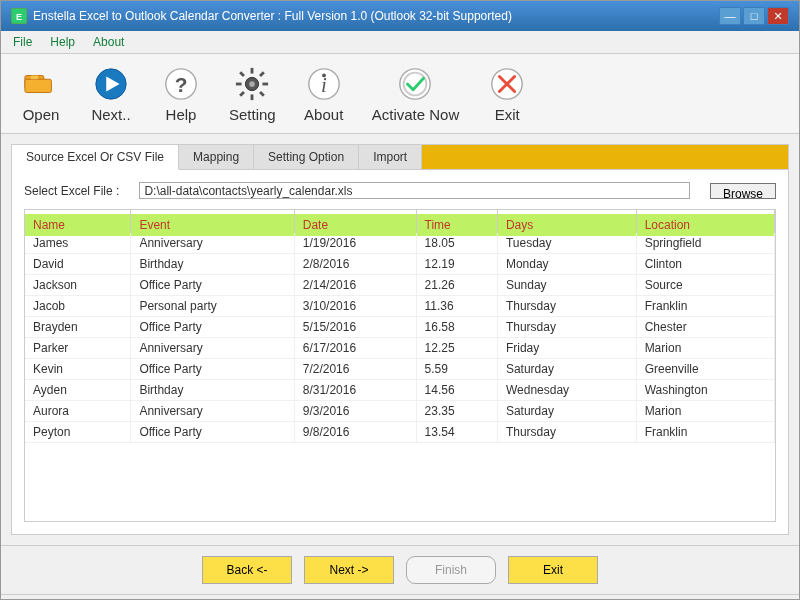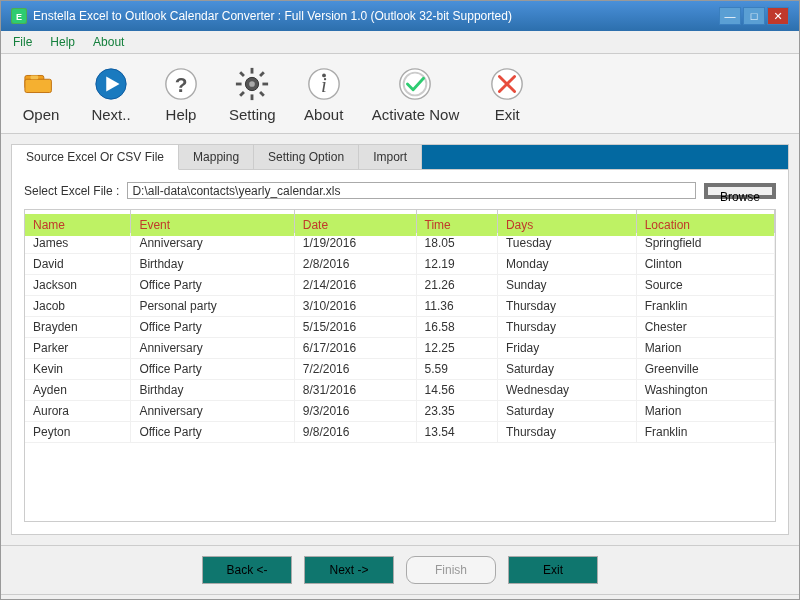--- a/index.html
+++ b/index.html
@@ -119,21 +119,21 @@
     }
     .tab-panel {
       background: white;
       border: 1px solid #ccc;
       flex: 1;
       display: flex;
       flex-direction: column;
     }
     .tabs {
       display: flex;
-      background: #0369a1;
+      background: #eab308;
       border-bottom: 1px solid #ccc;
     }
     .tab {
       padding: 5px 14px;
       cursor: pointer;
       font-size: 12px;
       border-right: 1px solid #ccc;
       background: #e0e0e0;
       color: #333;
     }
@@ -146,40 +146,40 @@
     .tab-content {
       padding: 12px;
       flex: 1;
       display: flex;
       flex-direction: column;
       gap: 10px;
     }
     .file-select-row {
       display: flex;
       align-items: center;
-      gap: 8px;
+      gap: 20px;
     }
     .file-select-label {
       font-size: 12px;
       white-space: nowrap;
       color: #333;
     }
     .file-input {
       flex: 1;
       height: 17px;
       border: 1px solid #aaa;
       padding: 2px 4px;
       font-size: 12px;
       background: white;
       color: #333;
     }
     .browse-btn {
       padding: 3px 12px;
       background: #f0f0f0;
-      border: 4px solid #737373;
+      border: 1px solid #737373;
       cursor: pointer;
       font-size: 12px;
       height: 16px;
       white-space: nowrap;
     }
     .data-table-container {
       flex: 1;
       border: 1px solid #ccc;
       overflow: hidden;
       position: relative;
@@ -214,21 +214,21 @@
     .bottom-bar {
       padding: 10px;
       display: flex;
       justify-content: center;
       gap: 12px;
       background: #f0f0f0;
       border-top: 1px solid #ccc;
     }
     .bottom-btn {
       padding: 6px 20px;
-      background: #0f766e;
+      background: #fde047;
       border: 1px solid #aaa;
       cursor: pointer;
       font-size: 12px;
       min-width: 90px;
       text-align: center;
     }
     .bottom-btn:disabled, .bottom-btn.disabled {
       color: #999;
       cursor: not-allowed;
       background: #f5f5f5;

